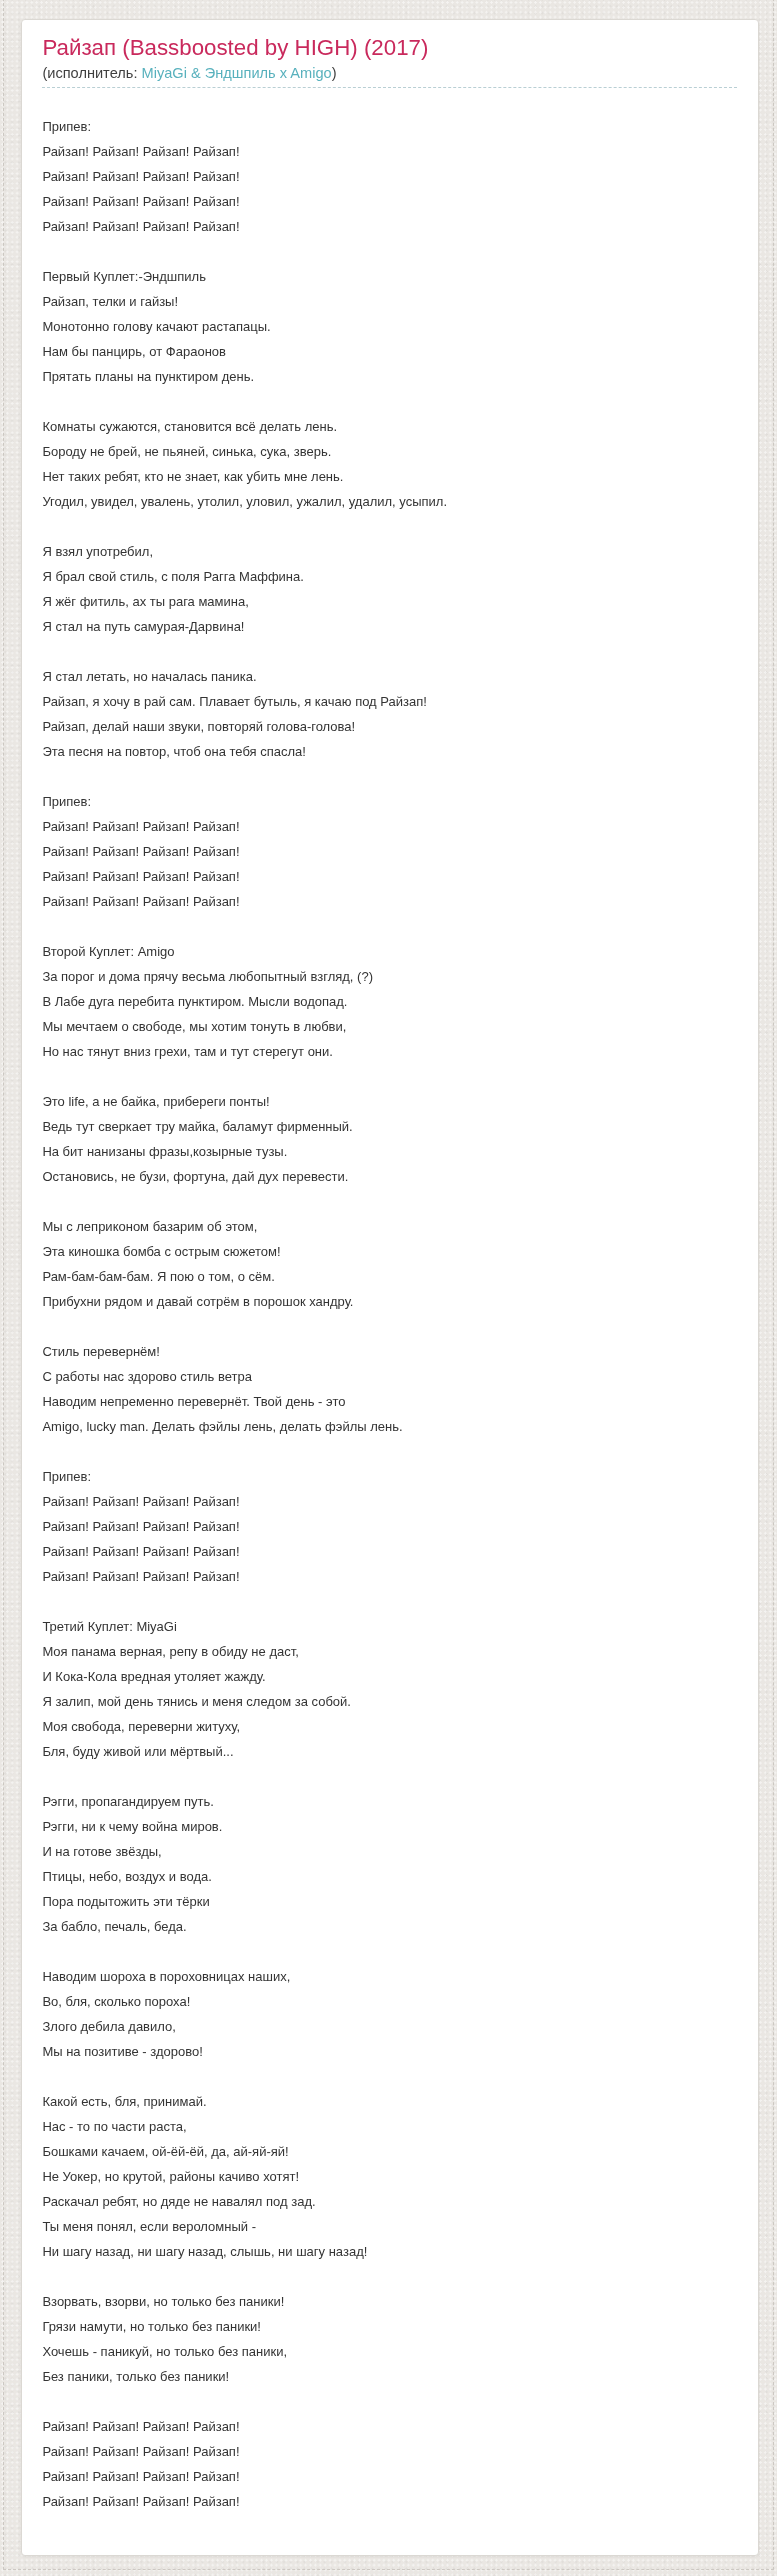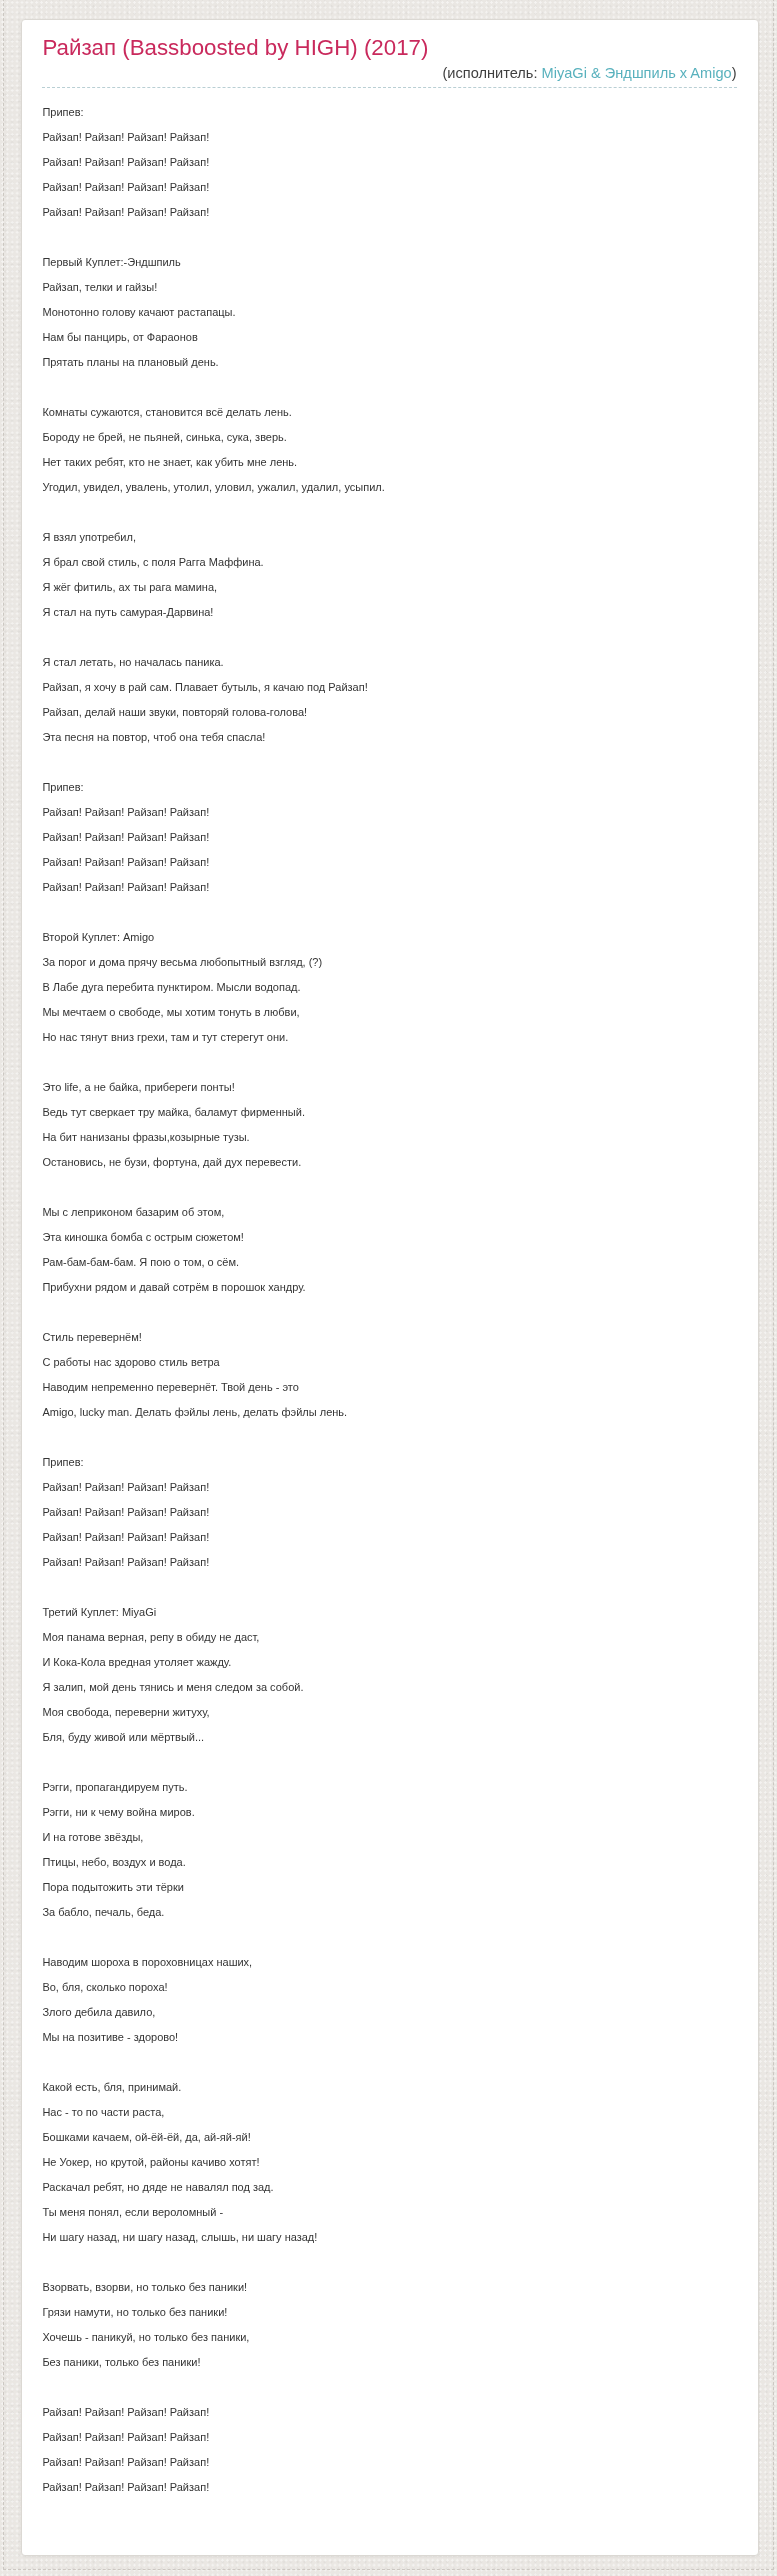--- a/index.html
+++ b/index.html
@@ -42,30 +42,29 @@
   h1.song-title {
     margin: 0 0 2.9px 0;
     font-size: 22.3px;
     font-weight: normal;
     line-height: 1.2;
     color: var(--title, #c9295c);
   }
   .artist-line {
     font-size: 14.6px;
     color: #3f3f3f;
-    text-align: right;
   }
   .artist-link {
     color: var(--artist_link, #58b1bd);
     text-decoration: none;
     cursor: pointer;
   }
   .lyrics {
-    margin-top: 12px;
-    font-size: 11px;
+    margin-top: 26px;
+    font-size: 13px;
     color: var(--text, #343434);
   }
   .lyric-line {
     line-height: 25px;
     min-height: 25px;
     white-space: pre-wrap;
   }
 </style>
 </head>
 <body>
@@ -93,21 +92,21 @@
       <div class="lyric-line"></div>
 
       <div class="lyric-line">Первый Куплет:-Эндшпиль</div>
 
       <div class="lyric-line">Райзап, телки и гайзы!</div>
 
       <div class="lyric-line">Монотонно голову качают растапацы.</div>
 
       <div class="lyric-line">Нам бы панцирь, от Фараонов</div>
 
-      <div class="lyric-line">Прятать планы на плановый день.</div>
+      <div class="lyric-line">Прятать планы на пунктиром день.</div>
 
       <div class="lyric-line"></div>
 
       <div class="lyric-line">Комнаты сужаются, становится всё делать лень.</div>
 
       <div class="lyric-line">Бороду не брей, не пьяней, синька, сука, зверь.</div>
 
       <div class="lyric-line">Нет таких ребят, кто не знает, как убить мне лень.</div>
 
       <div class="lyric-line">Угодил, увидел, увалень, утолил, уловил, ужалил, удалил, усыпил.</div>

